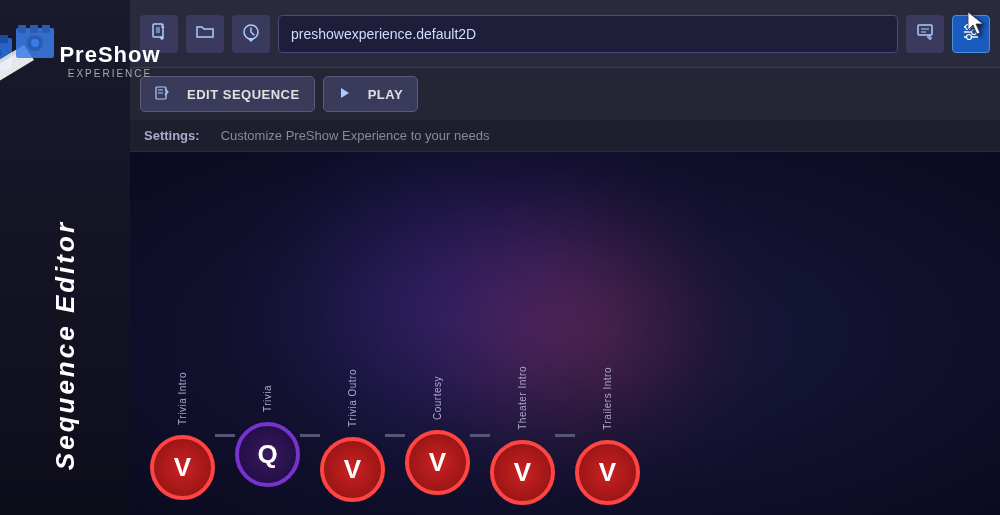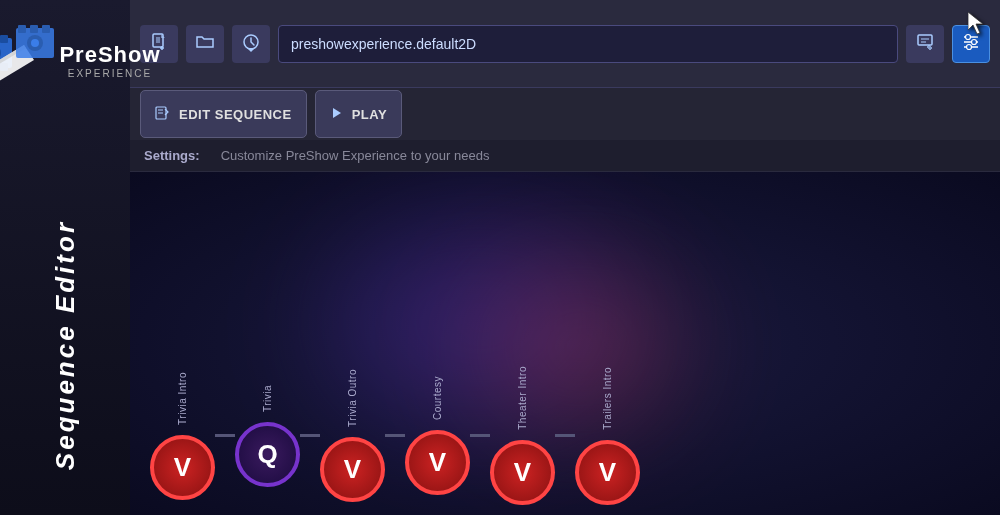--- a/index.html
+++ b/index.html
@@ -91,21 +91,21 @@
     }
 
     
     #toolbar {
       background: #2a2a3e;
       padding: 8px 10px;
       display: flex;
       align-items: center;
       gap: 8px;
       border-bottom: 1px solid #3a3a5e;
-      height: 88px;
+      height: 68px;
     }
 
     .tool-btn {
       background: #3a3a5e;
       border: none;
       border-radius: 4px;
       width: 38px;
       height: 38px;
       display: flex;
       align-items: center;
@@ -141,25 +141,25 @@
       display: flex;
       align-items: center;
       gap: 8px;
       height: 52px;
     }
 
     .action-btn {
       background: #3a3a5a;
       border: 1px solid #5a5a7a;
       border-radius: 5px;
-      height: 48px;
+      height: 36px;
       padding: 0 14px;
       display: flex;
       align-items: center;
-      gap: 8px;
+      gap: 16px;
       cursor: pointer;
       color: #e0e0e0;
       font-size: 13px;
       font-weight: bold;
       letter-spacing: 0.5px;
       white-space: nowrap;
     }
 
     .action-btn .btn-icon {
       font-size: 15px;

